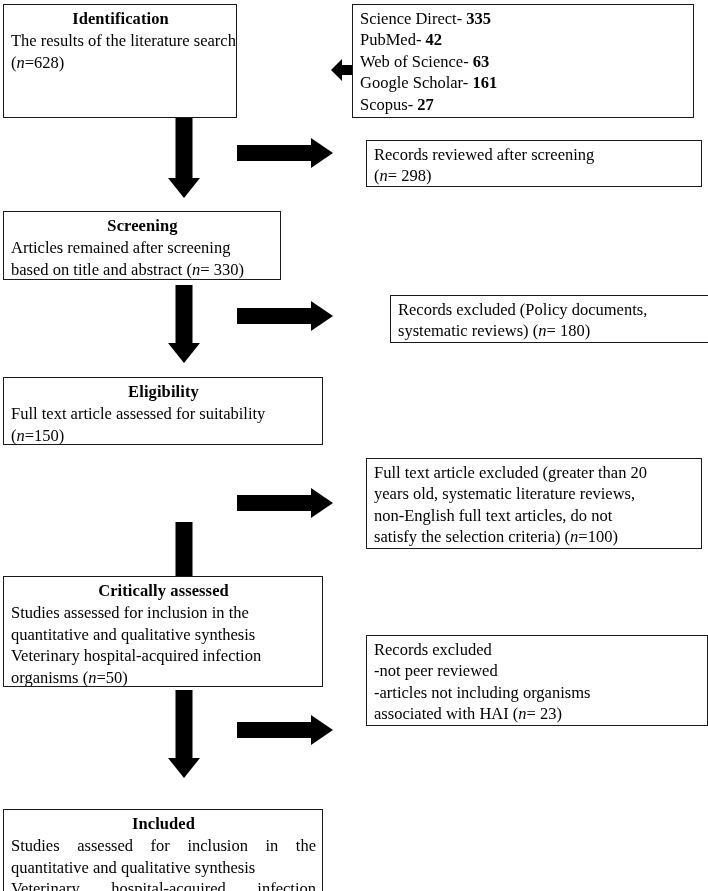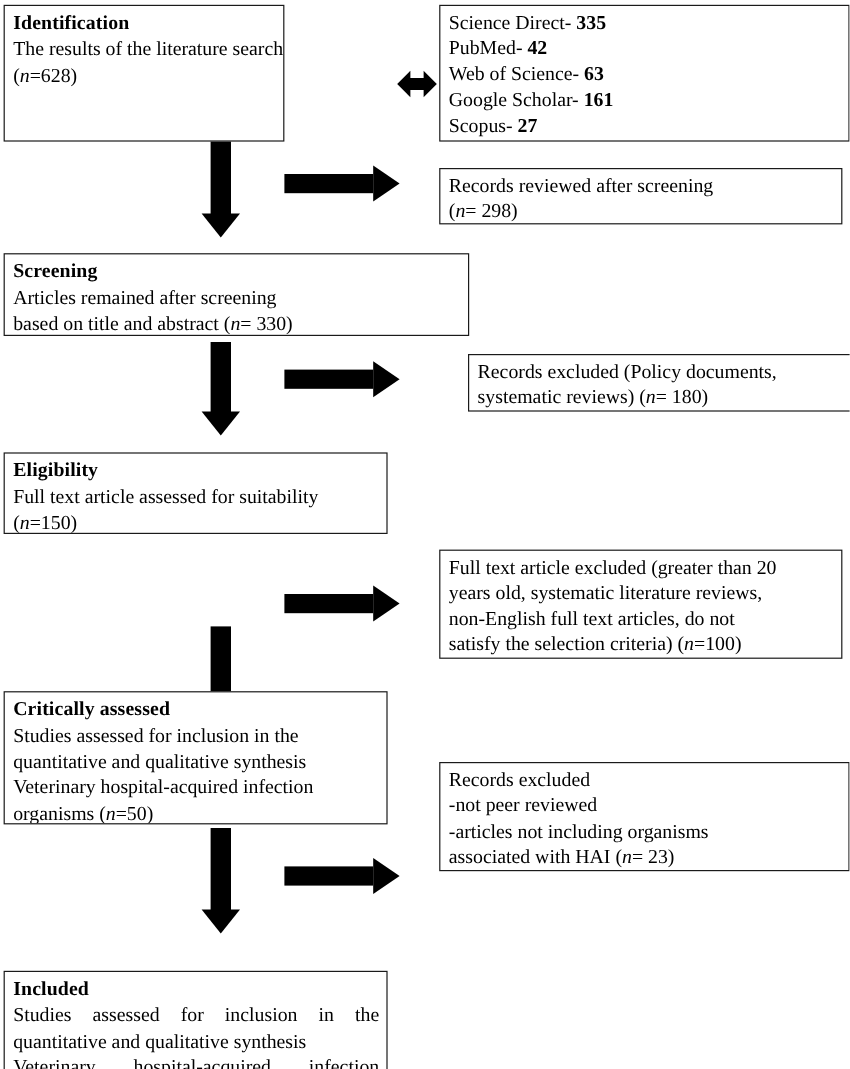--- a/index.html
+++ b/index.html
@@ -30,20 +30,21 @@
     border: 1.5px solid #1a1a1a;
     background: #ffffff;
     padding: 3px 6px 3px 7px;
     font-size: 16.5px;
     line-height: 1.30;
     overflow: hidden;
   }
   .box .ttl {
     display: block;
     font-weight: bold;
+    text-align: center;
     letter-spacing: 0.1px;
     margin-bottom: 1px;
   }
   .box .ln {
     display: block;
     white-space: nowrap;
   }
   .box.justify .ln {
     white-space: normal;
   }
@@ -143,21 +144,21 @@
     <span class="ln">The results of the literature search</span>
     <span class="ln">(<span class="ital">n</span>=628)</span>
   </div>
 
   <div class="arrow-dbl" style="left:331px; top:59px; width:33px; height:22px;">
     <span class="head-l"></span>
     <span class="shaft"></span>
     <span class="head-r"></span>
   </div>
 
-  <div class="box" style="left:366px; top:4px; width:342px; height:114px;">
+  <div class="box" style="left:352px; top:4px; width:342px; height:114px;">
     <span class="ln"><span>Science Direct-</span> <span class="bold">335</span></span>
     <span class="ln"><span>PubMed-</span> <span class="bold">42</span></span>
     <span class="ln"><span>Web of Science-</span> <span class="bold">63</span></span>
     <span class="ln"><span>Google Scholar-</span> <span class="bold">161</span></span>
     <span class="ln"><span>Scopus-</span> <span class="bold">27</span></span>
   </div>
 
   <div class="arrow-down" style="left:164px; top:118px; width:40px; height:80px;">
     <span class="shaft"></span>
     <span class="head"></span>
@@ -166,21 +167,21 @@
   <div class="arrow-right" style="left:237px; top:137px; width:96px; height:32px;">
     <span class="shaft"></span>
     <span class="head"></span>
   </div>
 
   <div class="box" style="left:366px; top:140px; width:336px; height:47px;">
     <span class="ln">Records reviewed after screening</span>
     <span class="ln">(<span class="ital">n</span>= 298)</span>
   </div>
 
-  <div class="box" style="left:3px; top:211px; width:388px; height:69px;">
+  <div class="box" style="left:3px; top:211px; width:278px; height:69px;">
     <span class="ttl">Screening</span>
     <span class="ln">Articles remained after screening</span>
     <span class="ln">based on title and abstract (<span class="ital">n</span>= 330)</span>
   </div>
 
   <div class="arrow-down" style="left:164px; top:285px; width:40px; height:78px;">
     <span class="shaft"></span>
     <span class="head"></span>
   </div>
 

